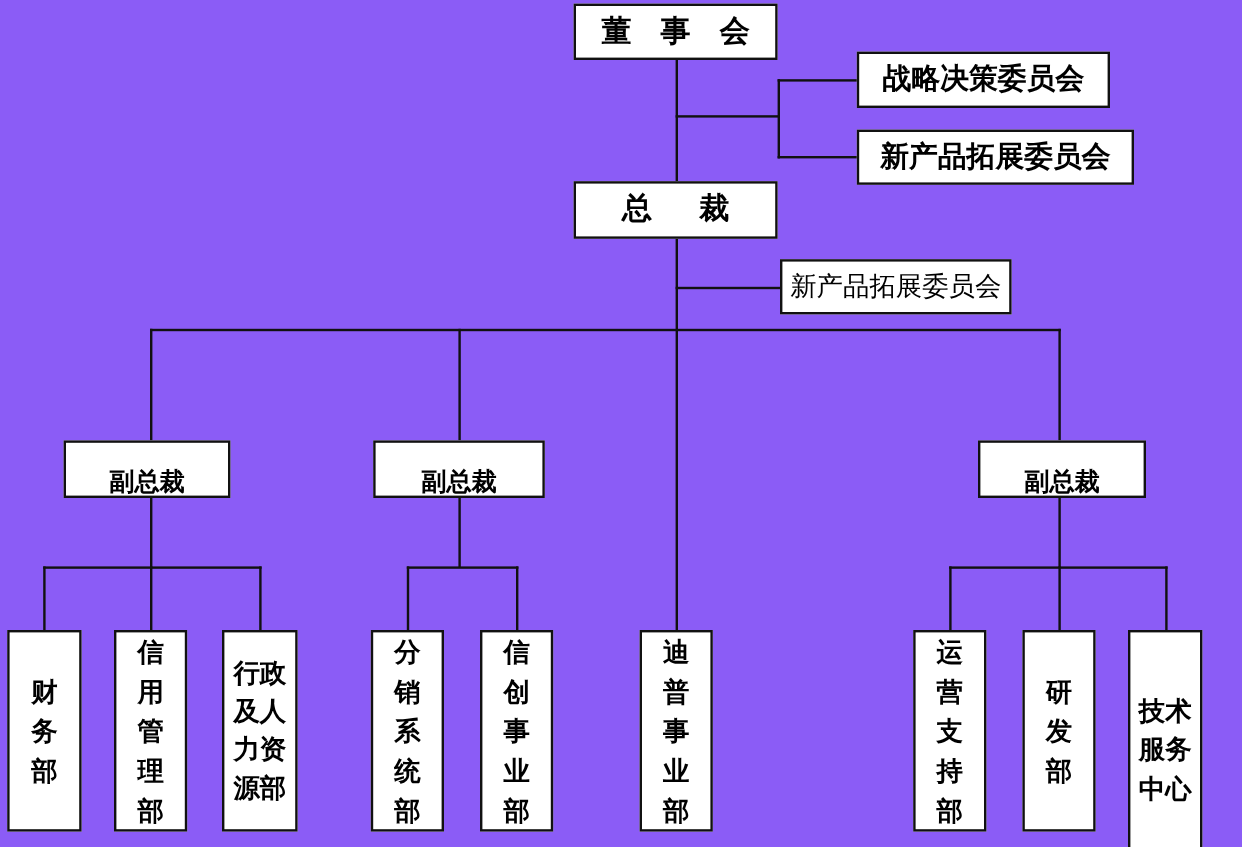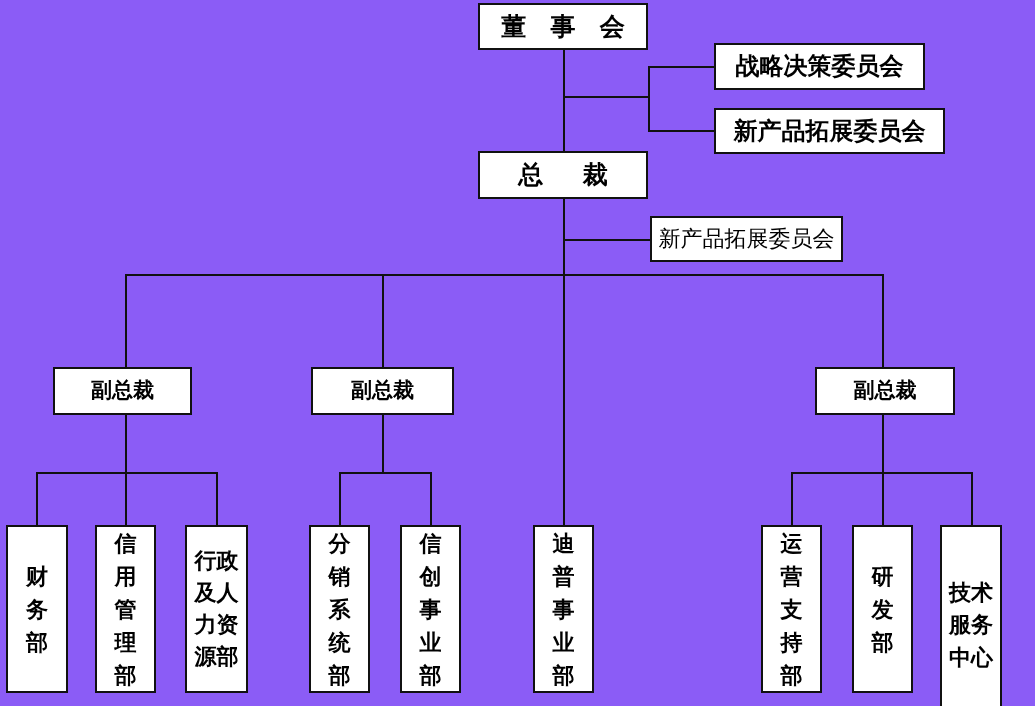--- a/index.html
+++ b/index.html
@@ -48,20 +48,21 @@
     letter-spacing: 0px;
     font-weight: 600;
   }
   .node.committee-small .node-label {
     font-size: 22px;
     letter-spacing: 0px;
     font-weight: 400;
   }
   .node.vp {
     border-width: 2px;
+    align-items: flex-end;
   }
   .node.vp .node-label {
     font-size: 21px;
     letter-spacing: 0px;
     font-weight: 600;
   }
   
   .node.dept {
     align-items: center;
     justify-content: center;

